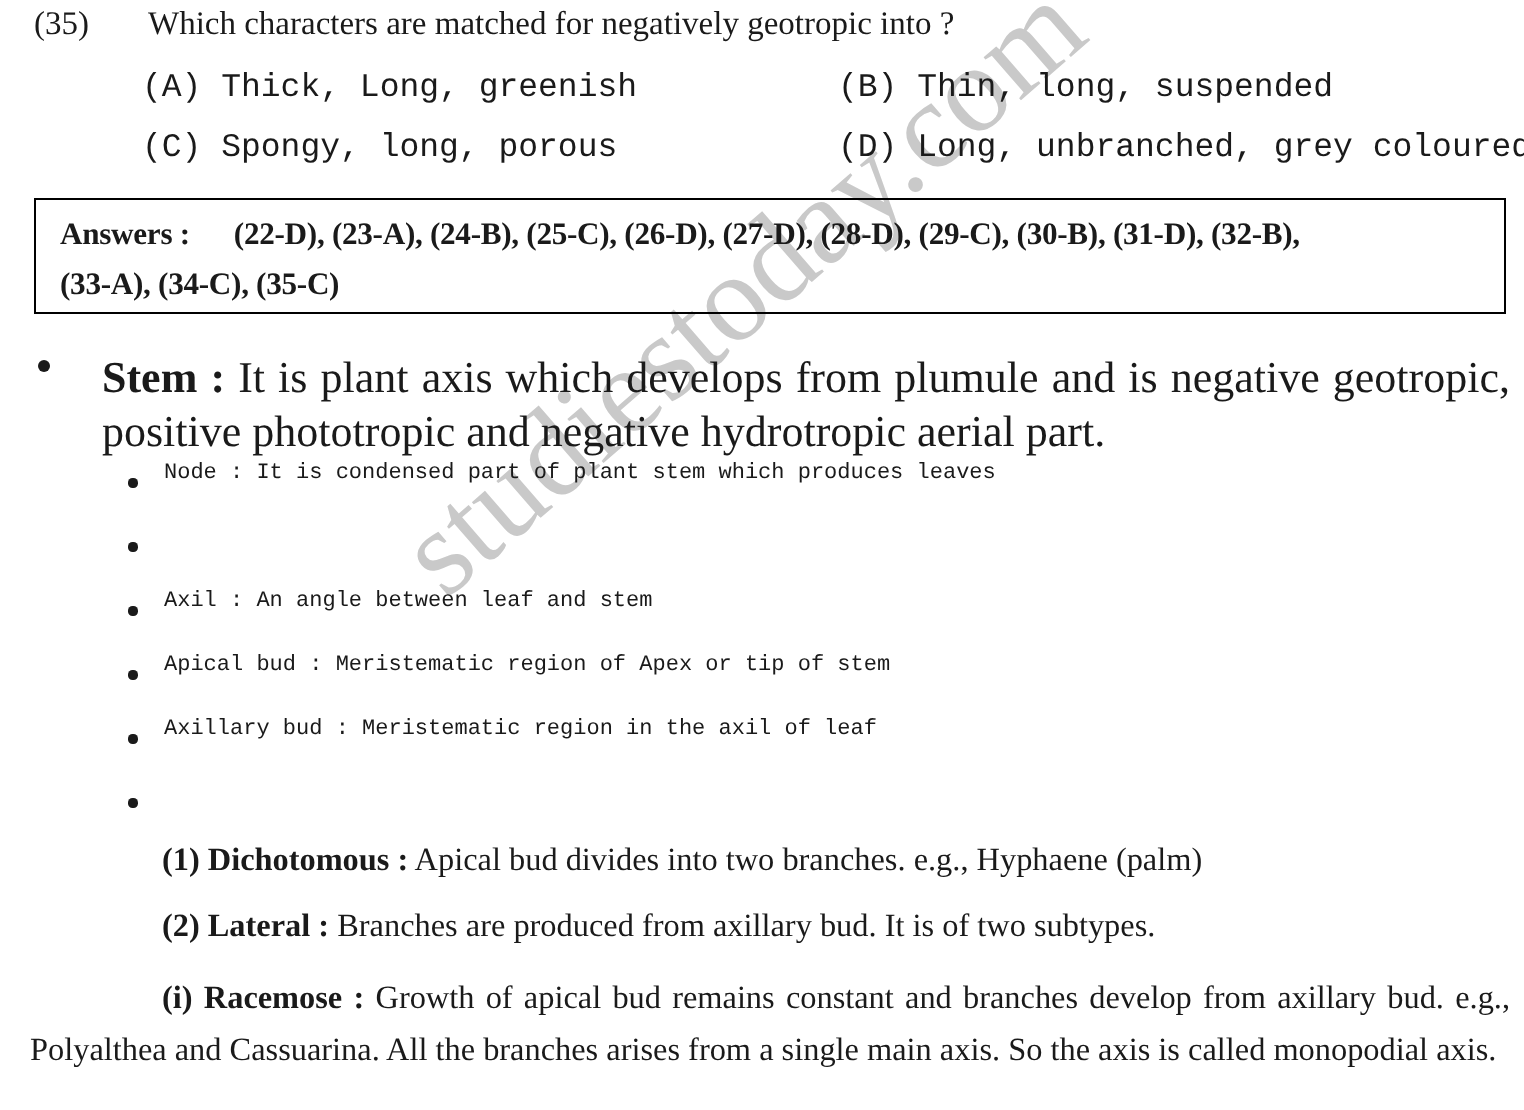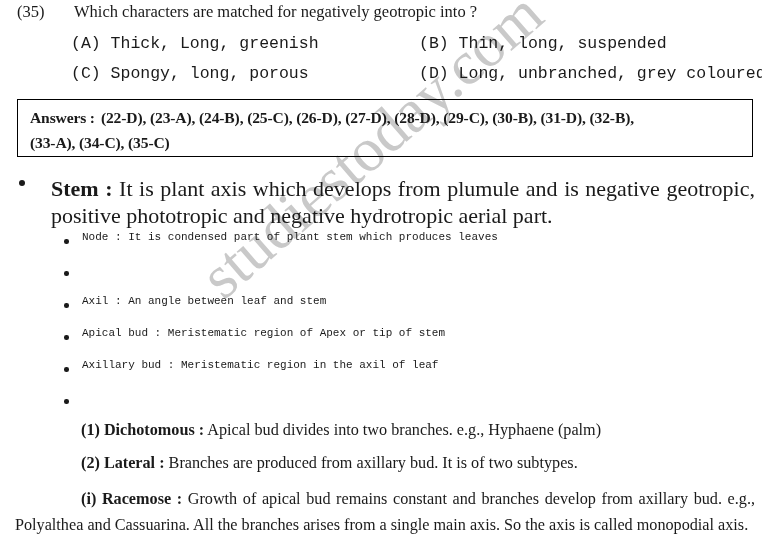--- a/index.html
+++ b/index.html
@@ -96,21 +96,21 @@
     box-sizing: border-box;
     background: transparent;
   }
   .answer-inner {
     padding: 5px 0 0 12px;
     font-weight: bold;
     font-size: 15.6px;
     line-height: 25px;
     letter-spacing: -0.15px;
   }
-  .answer-label { margin-right: 6px; }
+  .answer-label { margin-right: 22px; }
 
   
   .stem-block {
     position: absolute;
     left: 0;
     top: 175px;
     width: 762px;
   }
   .bullet-lg {
     position: absolute;

